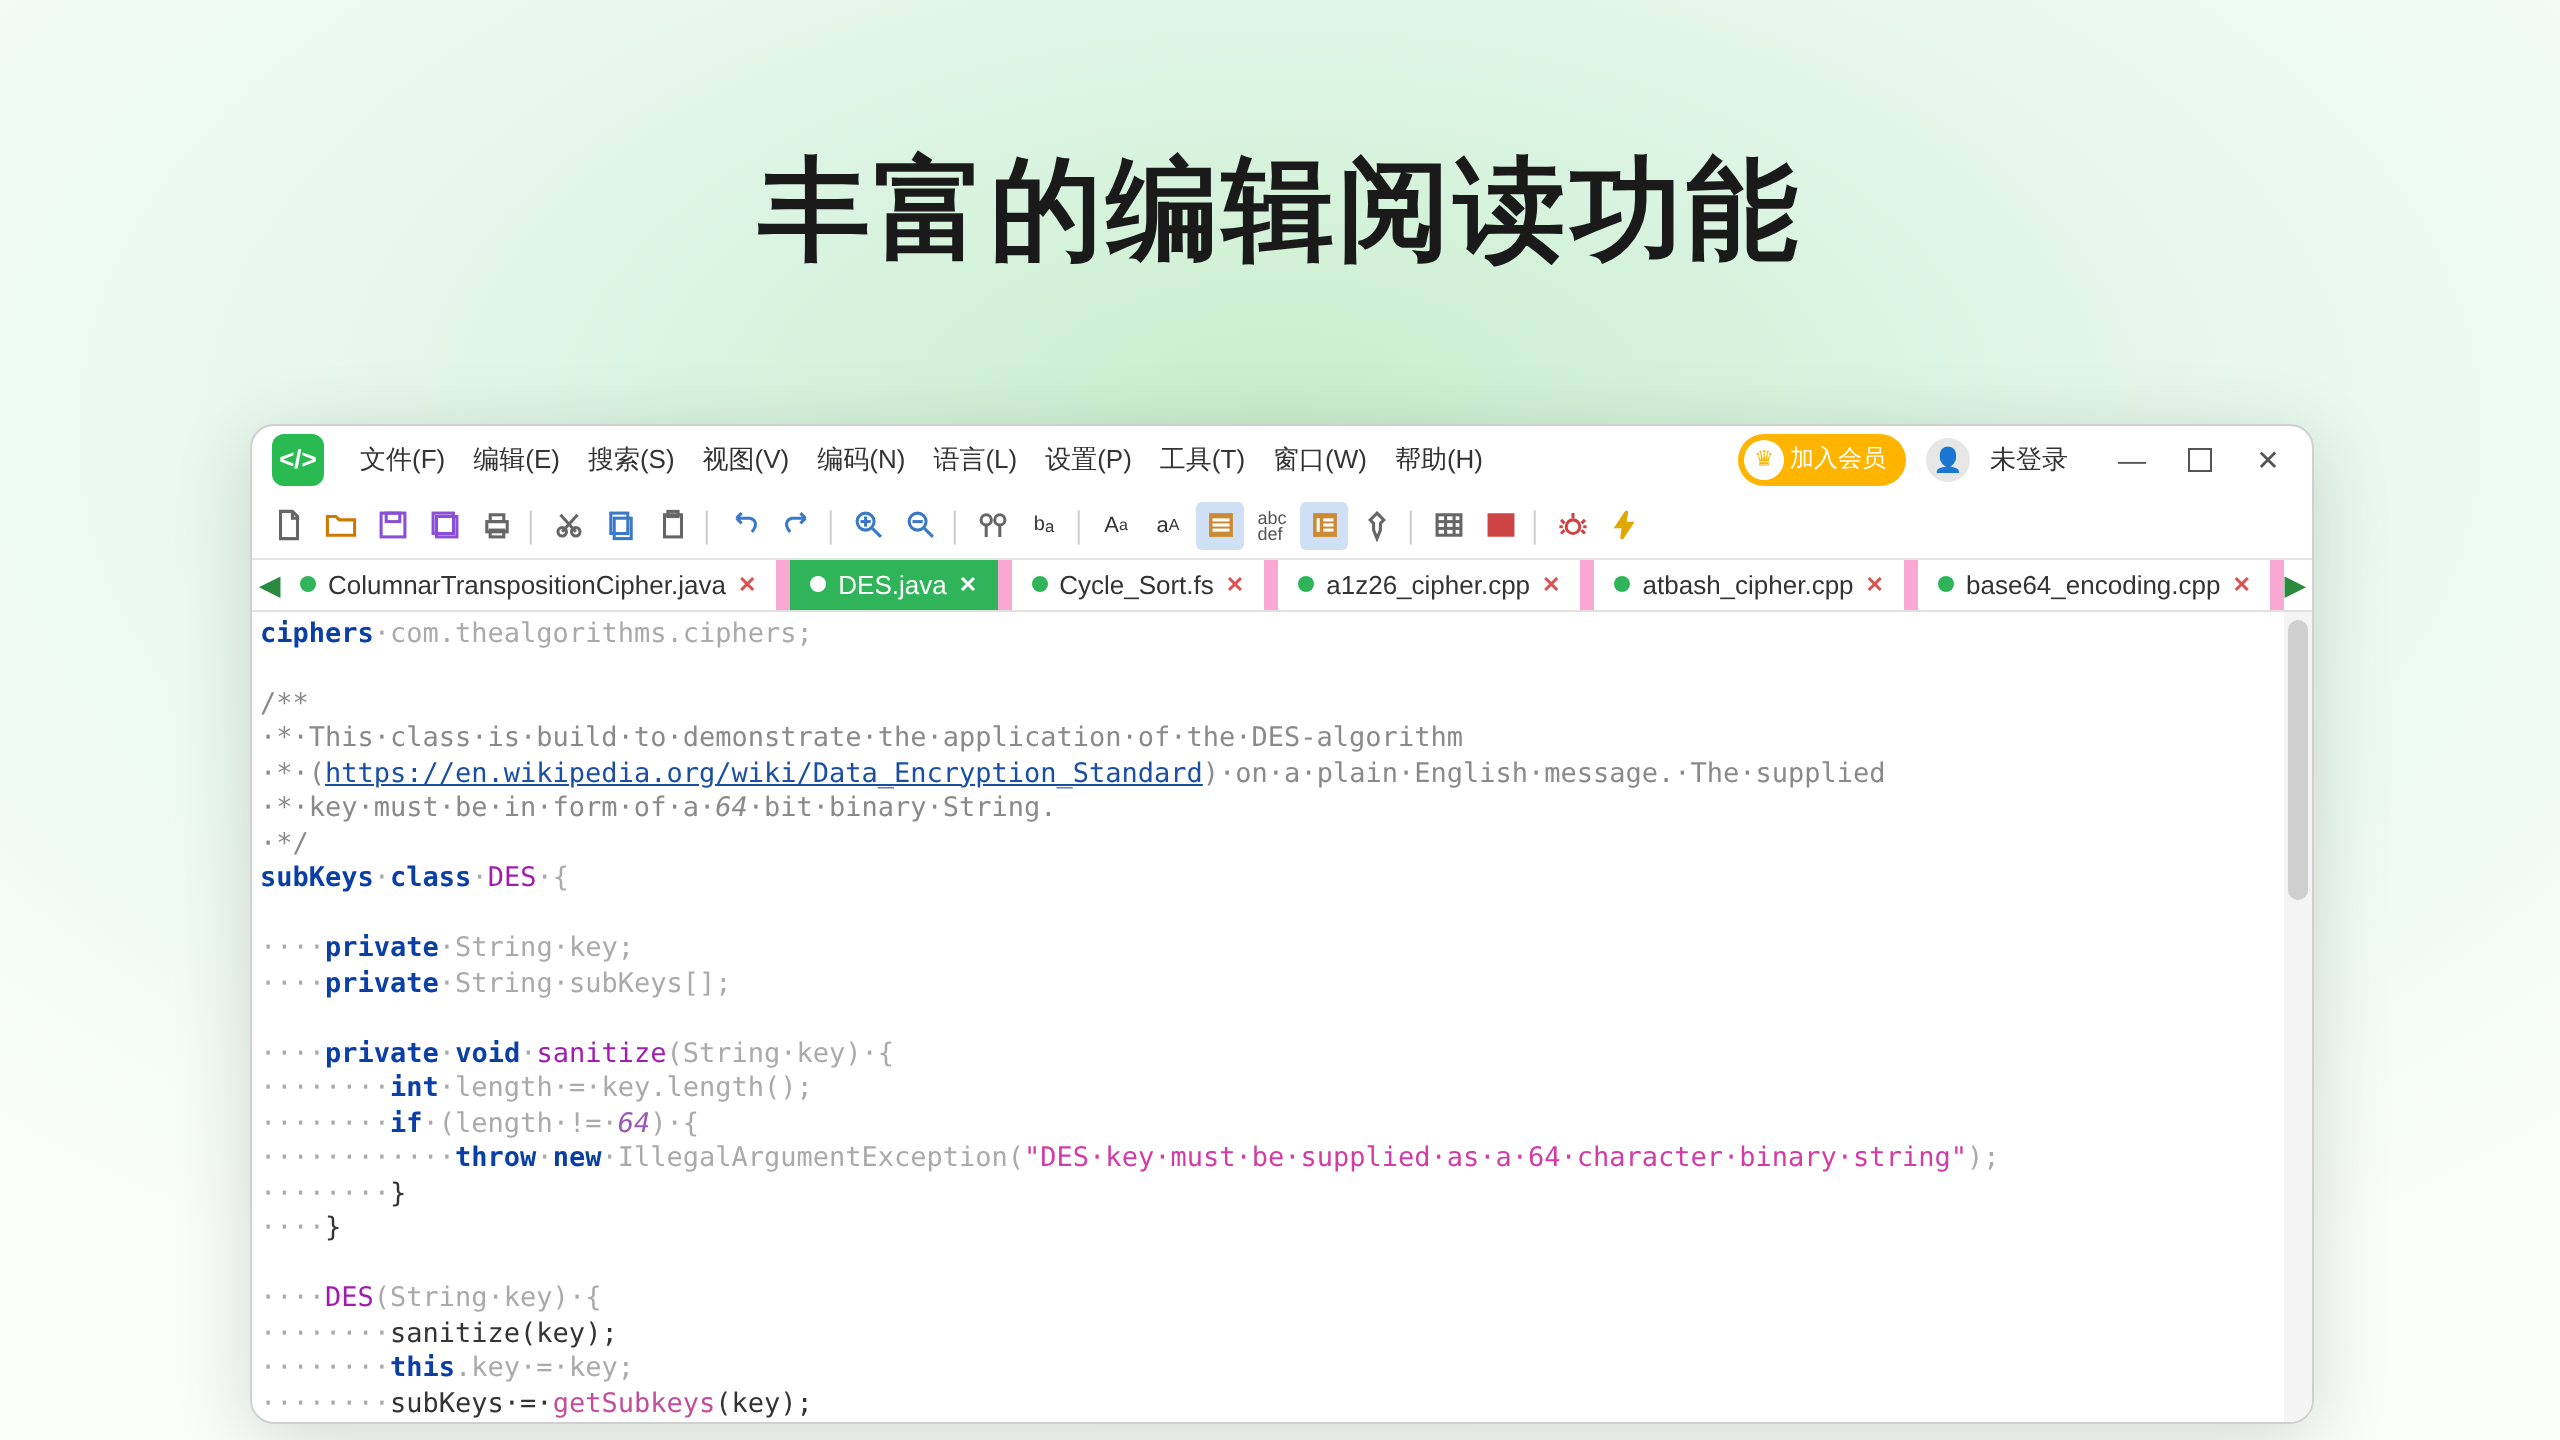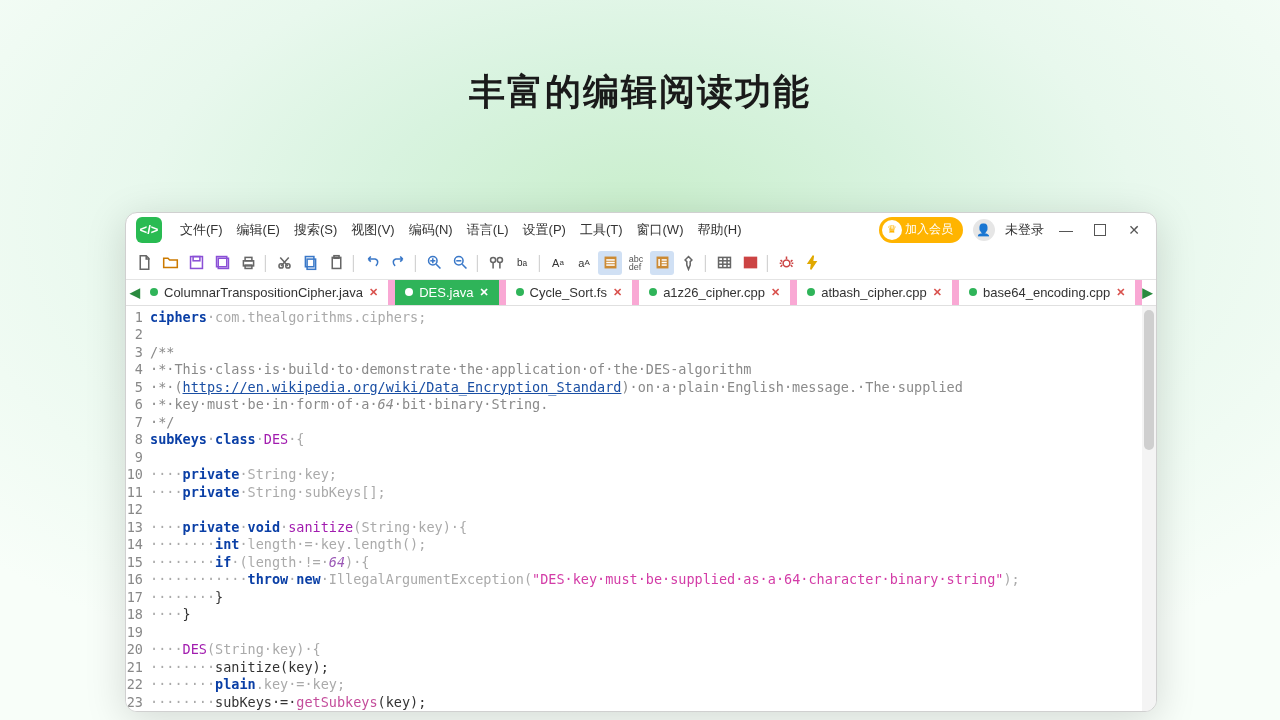--- a/index.html
+++ b/index.html
@@ -1,31 +1,31 @@
 <!DOCTYPE html>
 <html><head>
 <meta charset="utf-8">
 <style>
 * { margin:0; padding:0; box-sizing:border-box; }
 body { width:1280px; height:720px; font-family:"Microsoft YaHei","PingFang SC",sans-serif; background:radial-gradient(ellipse 900px 500px at 50% 30%, #c9eecc 0%, #d8f3df 30%, #e8f8ed 55%, #f8fef9 100%); overflow:hidden; position:relative; }
 
-.headline { position:absolute; top:68px; left:0; right:0; text-align:center; font-size:36px; font-weight:900; color:#1a1a1a; letter-spacing:2px; }
+.headline { position:absolute; top:68px; left:0; right:0; text-align:center; font-size:56px; font-weight:900; color:#1a1a1a; letter-spacing:2px; }
 
 .window { position:absolute; top:212px; left:125px; width:1032px; height:500px; background:#ffffff; border-radius:12px; box-shadow:0 8px 40px rgba(0,0,0,0.15); overflow:hidden; display:flex; flex-direction:column; border:1px solid #d0d0d0; }
 
 .menubar { height:40px; display:flex; align-items:center; padding:0 10px; }
 .app-icon { width:26px; height:26px; background:#29bb52; border-radius:6px; display:flex; align-items:center; justify-content:center; margin-right:18px; }
 .app-icon span{ color:#fff; font-size:13px; font-weight:bold; }
 .menu-items { display:flex; gap:14px; align-items:center; font-size:13px; color:#333; }
 .menu-items span { cursor:default;text-align:right; }
 .menubar-right { margin-left:auto; display:flex; align-items:center; gap:10px; }
 .join-pill { background:#ffb400; color:#fff; font-size:12px; padding:3px 10px 3px 3px; border-radius:14px; display:flex; align-items:center; gap:3px; }
 .join-pill .crown{ width:20px; height:20px; background:#fff; border-radius:50%; display:flex; align-items:center; justify-content:center; color:#ffb400; font-size:11px; }
 .avatar { width:22px; height:22px; background:#e6e6e6; border-radius:50%; display:flex; align-items:center; justify-content:center; color:#999; font-size:12px; }
-.login { font-size:13px; color:#333; cursor:default;}
+.login { font-size:13px; color:#333; margin-right:10px; cursor:default;}
 .winbtn { width:24px; height:24px; display:flex; align-items:center; justify-content:center; font-size:14px; color:#555; cursor:pointer;}
 .winbtn.sqr::before{ content:""; width:10px; height:10px; border:1.5px solid #555; display:block; }
 .toolbar { height:40px; display:flex; align-items:center; gap:2px; padding:0 6px; border-bottom:1px solid #e4e4e4; }
 .tb { width:24px; height:24px; display:flex; align-items:center; justify-content:center; font-size:14px; color:#666; }
 .tb.sep { width:8px; color:#ccc; }
 .sv{ width:17px; height:17px; }
 .sv path,.sv rect,.sv circle,.sv polyline,.sv line{ stroke:#666; stroke-width:1.8; fill:none; }
 .tb.purple .sv path,.tb.purple .sv rect{ stroke:#8a4fd6; }
 .tb.blue .sv path,.tb.blue .sv line,.tb.blue .sv rect,.tb.blue .sv circle{ stroke:#3a78c8; }
 .tb.orange .sv path{ stroke:#cc7a00; }
@@ -268,43 +268,20 @@
       </div>
     <div class="tab">
         <span class="dot"></span>
         <span>base64_encoding.cpp</span>
         <span class="close">✕</span>
       </div>
     <div class="arrow" style="margin-left:auto">▶</div>
   </div>
 
   <div class="editor">
-    <div class="gutter">1
-2
-3
-4
-5
-6
-7
-8
-9
-10
-11
-12
-13
-14
-15
-16
-17
-18
-19
-20
-21
-22
-23</div>
 <div class="code"><span class="kw">ciphers</span><span class="ws">·com.thealgorithms.ciphers;</span>
 
 <span class="cmt">/**</span>
 <span class="cmt">·*·This·class·is·build·to·demonstrate·the·application·of·the·DES-algorithm</span>
 <span class="cmt">·*·(</span><span class="lnk">https://en.wikipedia.org/wiki/Data_Encryption_Standard</span><span class="cmt">)·on·a·plain·English·message.·The·supplied</span>
 <span class="cmt">·*·key·must·be·in·form·of·a·</span><span class="cmti">64</span><span class="cmt">·bit·binary·String.</span>
 <span class="cmt">·*/</span>
 <span class="kw">subKeys</span><span class="ws">·</span><span class="kw">class</span><span class="ws">·</span><span class="cls">DES</span><span class="ws">·{</span>
 
 <span class="ws">····</span><span class="kw">private</span><span class="ws">·String·key;</span>
@@ -312,20 +289,20 @@
 
 <span class="ws">····</span><span class="kw">private</span><span class="ws">·</span><span class="kw">void</span><span class="ws">·</span><span class="cls">sanitize</span><span class="ws">(String·key)·{</span>
 <span class="ws">········</span><span class="kw">int</span><span class="ws">·length·=·key.length();</span>
 <span class="ws">········</span><span class="kw">if</span><span class="ws">·(length·!=·</span><span class="num">64</span><span class="ws">)·{</span>
 <span class="ws">············</span><span class="kw">throw</span><span class="ws">·</span><span class="kw">new</span><span class="ws">·IllegalArgumentException(</span><span class="str">"DES·key·must·be·supplied·as·a·64·character·binary·string"</span><span class="ws">);</span>
 <span class="ws">········</span><span>}</span>
 <span class="ws">····</span><span>}</span>
 
 <span class="ws">····</span><span class="cls">DES</span><span class="ws">(String·key)·{</span>
 <span class="ws">········</span><span class="fld">sanitize(key);</span>
-<span class="ws">········</span><span class="self">plain</span><span class="ws">.key·=·key;</span>
+<span class="ws">········</span><span class="self">this</span><span class="ws">.key·=·key;</span>
 <span class="ws">········</span><span class="fld">subKeys·=·</span><span class="mth">getSubkeys</span><span class="fld">(key);</span></div>
     <div class="scrollbar">
         <div class="thumb"></div>
       </div>
   </div>
 
 </div>
 
 </body></html>

